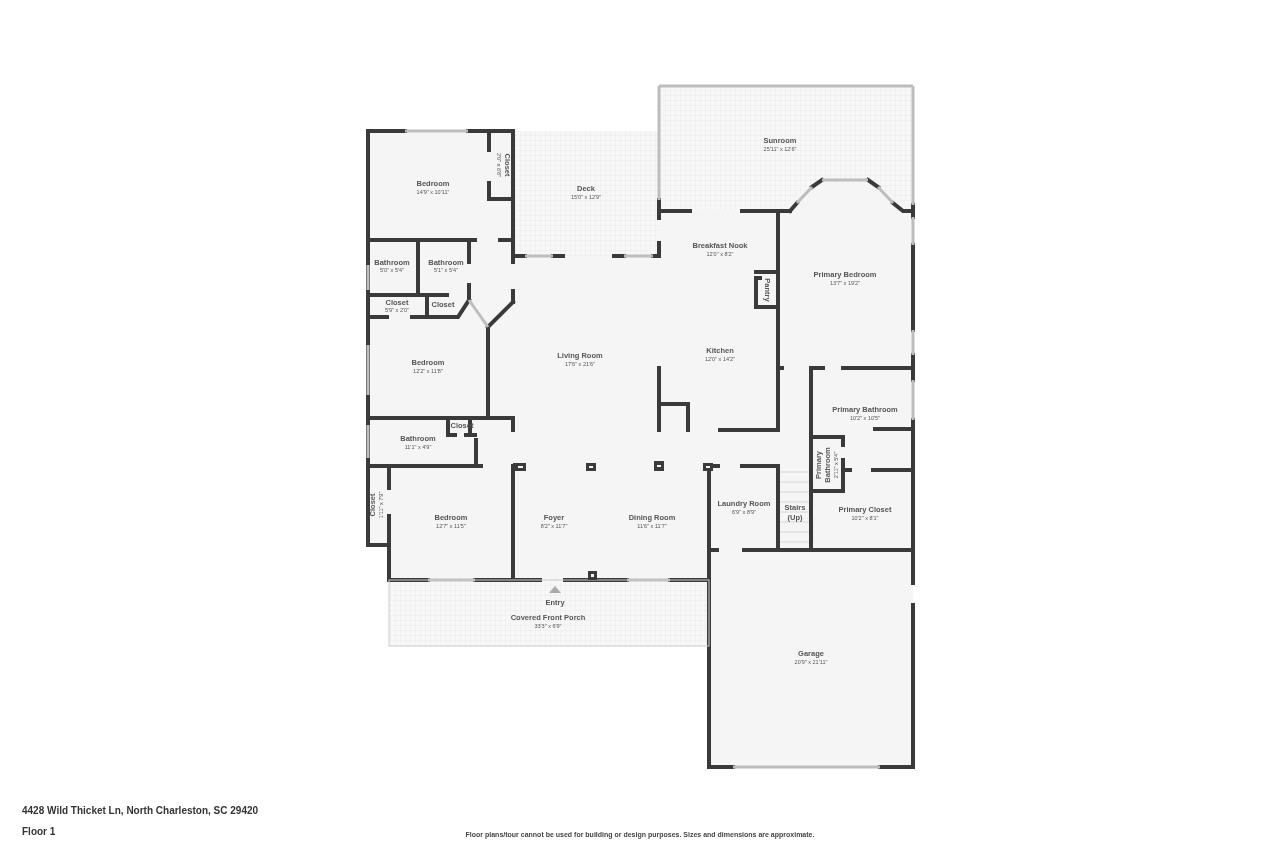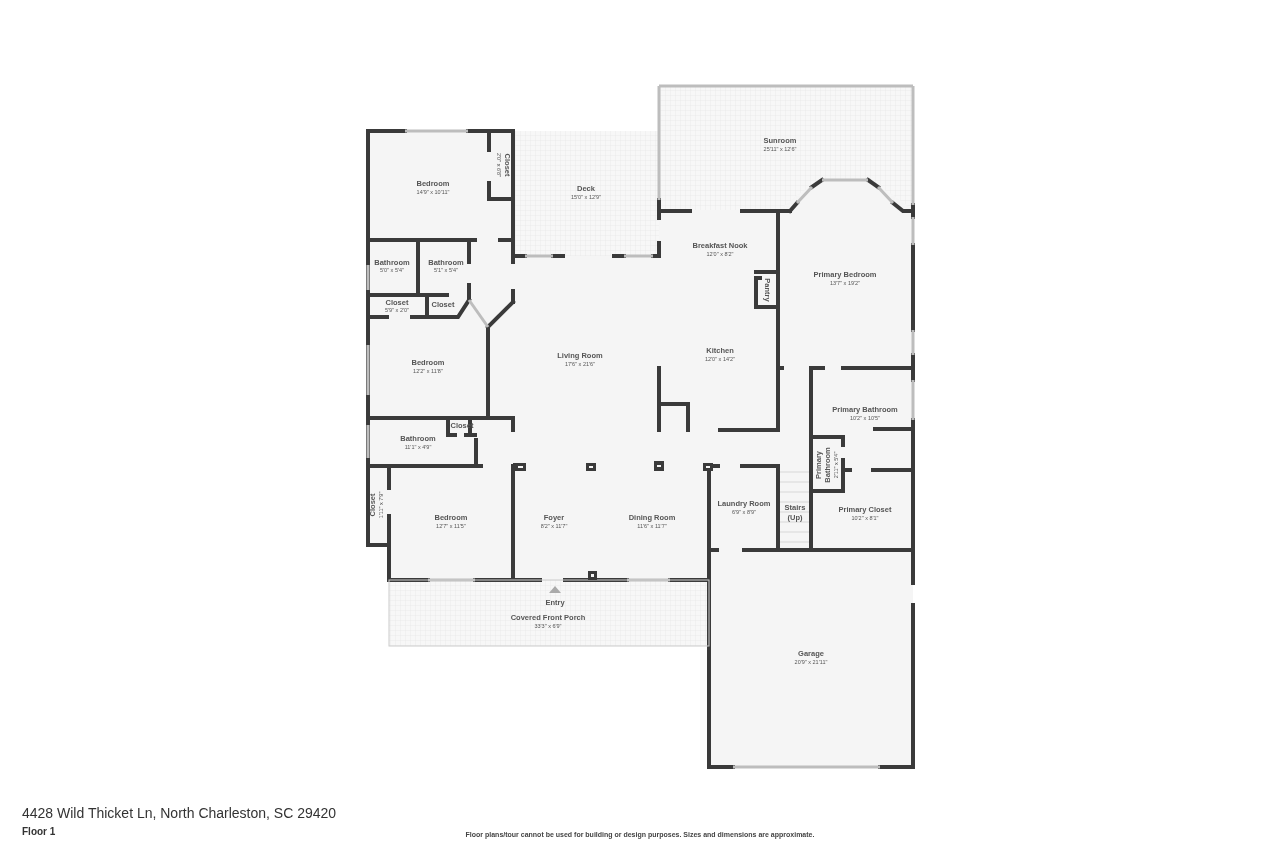--- a/index.html
+++ b/index.html
@@ -4,21 +4,21 @@
 <style>
   html, body { margin:0; padding:0; background:#ffffff; }
   body { width:1280px; height:853px; position:relative; overflow:hidden; font-family:"DejaVu Sans", sans-serif; }
   #plan { position:absolute; left:0; top:0; width:1280px; height:853px; }
   .wall { stroke:#3a3a3a; stroke-width:4; fill:none; stroke-linecap:square; }
   .window { stroke:#bdbdbd; stroke-width:3; fill:none; }
   .floor { fill:#f5f5f5; }
   .outdoor { fill:url(#pattern-tile); }
   .room-name { font-family:"Liberation Sans", sans-serif; font-size:7.5px; font-weight:bold; fill:#555555; text-anchor:middle; }
   .room-dim { font-family:"Liberation Sans", sans-serif; font-size:5.5px; fill:#555555; text-anchor:middle; }
-  .footer-address { position:absolute; left:22px; top:805px; font-family:"Liberation Sans", sans-serif; font-size:14px; font-weight:normal; color:#333333; }
+  .footer-address { position:absolute; left:22px; top:805px; font-family:"Liberation Sans", sans-serif; font-size:10px; font-weight:bold; color:#333333; }
   .footer-floor { position:absolute; left:22px; top:826px; font-family:"Liberation Sans", sans-serif; font-size:10px; font-weight:bold; color:#333333; }
   .footer-disclaimer { position:absolute; left:0; width:1280px; text-align:center; top:831px; font-family:"Liberation Sans", sans-serif; font-size:7px; font-weight:bold; color:#444444; }
   .pillar { fill:#3a3a3a; }
   .pillar-in { fill:#f5f5f5; }
 </style>
 </head>
 <body>
 
 <svg id="plan" viewBox="0 0 1280 853" xmlns="http://www.w3.org/2000/svg">
   <defs>

